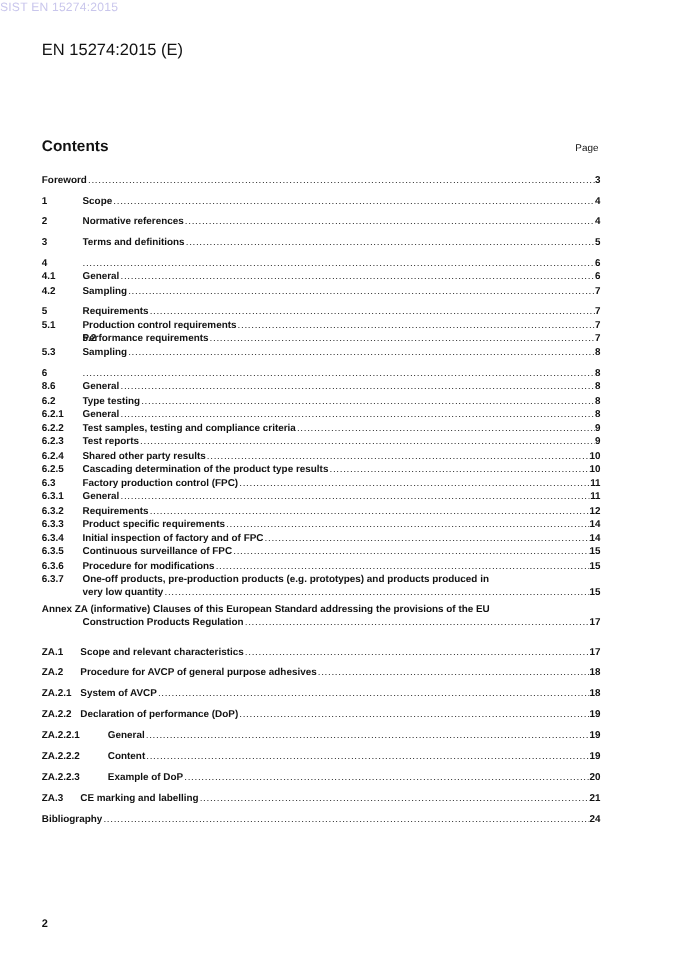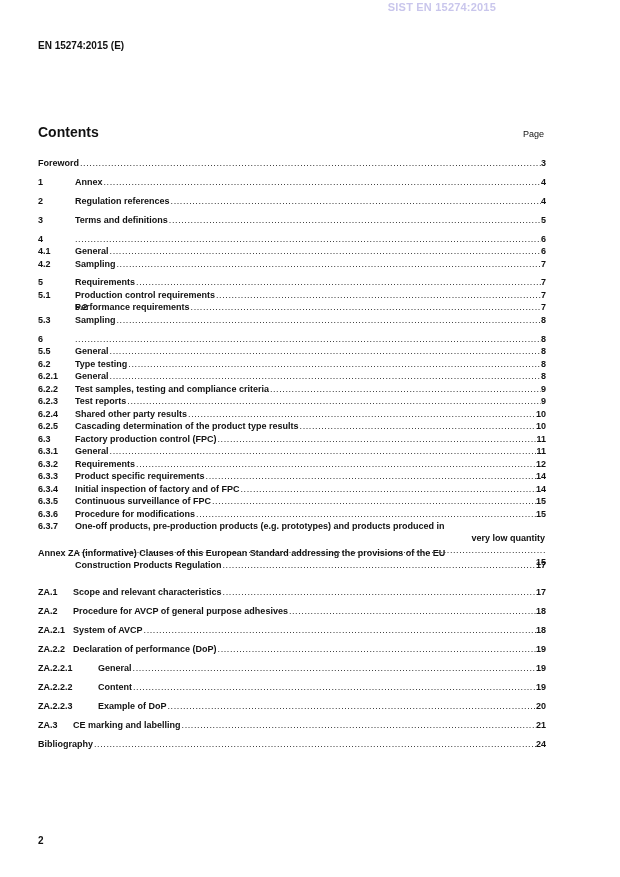--- a/index.html
+++ b/index.html
@@ -1,20 +1,20 @@
 <!DOCTYPE html>
 <html><head>
 <meta charset="utf-8">
 <style>
   html, body { margin: 0; padding: 0; background: #ffffff; }
   body { width: 620px; height: 877px; position: relative; overflow: hidden;
          font-family: "Liberation Sans", sans-serif; color: #111; }
-  .watermark { position: absolute; top: 0; left: 0; width: 496px; text-align: right;
-               font-size: 11px; font-weight: bold; color: #c9c6ec; line-height: 14px; letter-spacing: 0.2px; }
-  .doc-id { position: absolute; top: 40px; left: 38px; font-size: 10px; font-weight: bold; line-height: 12px; }
+  .watermark { position: absolute; top: 0; left: 0; width: 496px; text-align: left;
+               font-size: 11px; font-weight: normal; color: #c9c6ec; line-height: 14px; letter-spacing: 0.2px; }
+  .doc-id { position: absolute; top: 40px; left: 38px; font-size: 15px; font-weight: normal; line-height: 12px; }
   .contents-title { position: absolute; top: 124px; left: 38px; font-size: 14px; font-weight: bold; line-height: 16px; }
   .page-label { position: absolute; top: 129px; left: 523px; font-size: 9px; line-height: 11px; }
   .toc { position: absolute; left: 38px; top: 0; width: 508px; }
   .toc-row { position: absolute; left: 0; width: 508px; height: 12px; font-size: 9px; font-weight: bold;
              line-height: 12px; white-space: nowrap; }
   .toc-body { position: absolute; top: 0; right: 0; display: flex; align-items: flex-end; overflow: hidden; }
   .toc-title { flex: 0 0 auto; padding-right: 1px; }
   .toc-dots { flex: 1 1 auto; overflow: hidden; white-space: nowrap; font-weight: normal; letter-spacing: 0.6px; color: #222; }
   .toc-dots::before { content: "..................................................................................................................................................................................................................................................................................."; }
   .toc-page { flex: 0 0 auto; text-align: right; }
@@ -33,29 +33,29 @@
     <div class="toc-row" style="top: 157px;">
       <div class="toc-body" style="left: 0px; width: 508px;">
         <span class="toc-title">Foreword</span>
         <span class="toc-dots"></span>
         <span class="toc-page">3</span>
       </div>
     </div>
     <span class="toc-row" style="top: 176px;">1</span>
     <div class="toc-row" style="top: 176px;">
       <div class="toc-body" style="left: 37px; width: 471px;">
-        <span class="toc-title">Annex</span>
+        <span class="toc-title">Scope</span>
         <span class="toc-dots"></span>
         <span class="toc-page">4</span>
       </div>
     </div>
     <span class="toc-row" style="top: 195px;">2</span>
     <div class="toc-row" style="top: 195px;">
       <div class="toc-body" style="left: 37px; width: 471px;">
-        <span class="toc-title">Regulation references</span>
+        <span class="toc-title">Normative references</span>
         <span class="toc-dots"></span>
         <span class="toc-page">4</span>
       </div>
     </div>
     <span class="toc-row" style="top: 214px;">3</span>
     <div class="toc-row" style="top: 214px;">
       <div class="toc-body" style="left: 37px; width: 471px;">
         <span class="toc-title">Terms and definitions</span>
         <span class="toc-dots"></span>
         <span class="toc-page">5</span>
@@ -116,21 +116,21 @@
         <span class="toc-page">8</span>
       </div>
     </div>
     <span class="toc-row" style="top: 333px;">6</span>
     <div class="toc-row" style="top: 333px;">
       <div class="toc-body" style="left: 37px; width: 471px;">
         <span class="toc-dots"></span>
         <span class="toc-page">8</span>
       </div>
     </div>
-    <span class="toc-row" style="top: 345px;">5.5</span>
+    <span class="toc-row" style="top: 345px;">8.6</span>
     <div class="toc-row" style="top: 345px;">
       <div class="toc-body" style="left: 37px; width: 471px;">
         <span class="toc-title">General</span>
         <span class="toc-dots"></span>
         <span class="toc-page">8</span>
       </div>
     </div>
     <span class="toc-row" style="top: 358px;">6.2</span>
     <div class="toc-row" style="top: 358px;">
       <div class="toc-body" style="left: 37px; width: 471px;">
@@ -231,21 +231,21 @@
     <div class="toc-row" style="top: 508px;">
       <div class="toc-body" style="left: 37px; width: 471px;">
         <span class="toc-title">Procedure for modifications</span>
         <span class="toc-dots"></span>
         <span class="toc-page">15</span>
       </div>
     </div>
     <span class="toc-row" style="top: 520px;">6.3.7</span>
     <div class="toc-line2" style="top: 520px; left: 37px;">One-off products, pre-production products (e.g. prototypes) and products produced in</div>
     <div class="toc-row" style="top: 532px;">
-      <div class="toc-body" style="left: 37px; width: 471px; flex-direction: column;">
+      <div class="toc-body" style="left: 37px; width: 471px;">
         <span class="toc-title">very low quantity</span>
         <span class="toc-dots"></span>
         <span class="toc-page">15</span>
       </div>
     </div>
     <div class="toc-line2" style="top: 547px; left: 0px;">Annex ZA (informative)  Clauses of this European Standard addressing the provisions of the EU</div>
     <div class="toc-row" style="top: 559px;">
       <div class="toc-body" style="left: 37px; width: 471px;">
         <span class="toc-title">Construction Products Regulation</span>
         <span class="toc-dots"></span>

